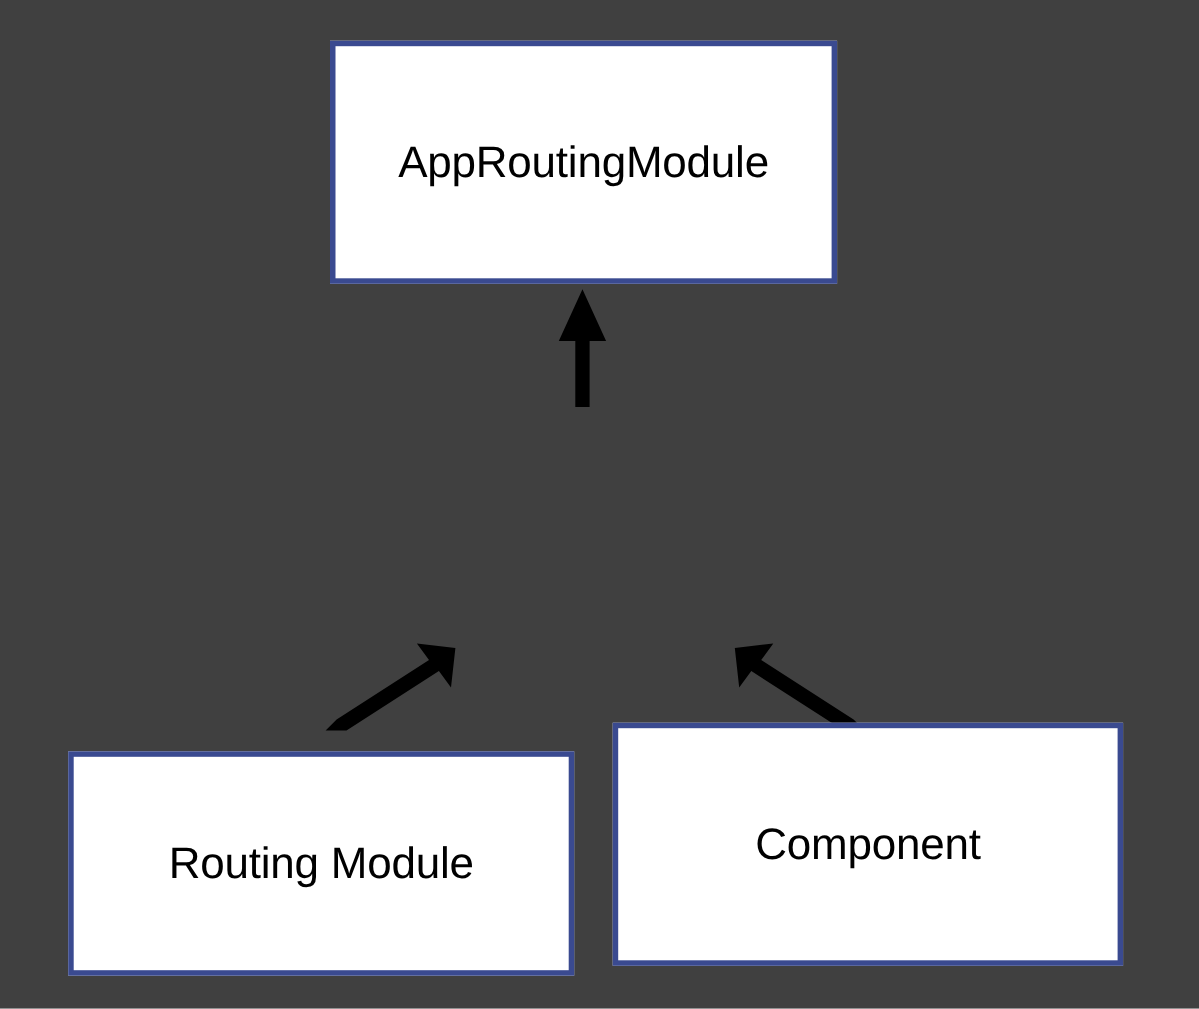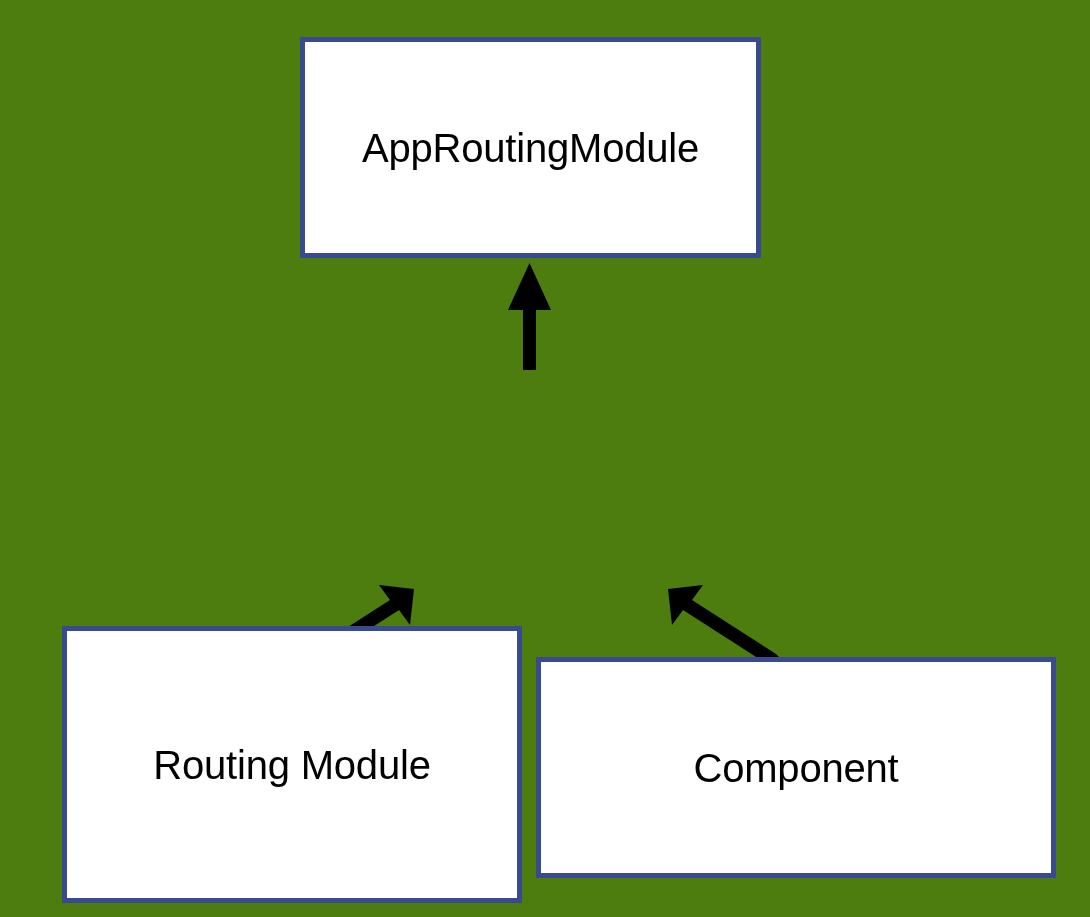--- a/index.html
+++ b/index.html
@@ -59,21 +59,21 @@
     left: 557px;  top: 657px; width: 460px; height: 221px;
   }
   .edge-arrow {
     fill: #000000;
     stroke: none;
   }
 </style>
 </head>
 <body>
 
-<div id="diagram-canvas" style="background: #4d7c0f;">
+<div id="diagram-canvas" style="background: #404040;">
 
   <svg id="diagram-svg" viewBox="0 0 1090 917" xmlns="http://www.w3.org/2000/svg">
 
     <g>
       <polygon class="edge-arrow" points="523,370 523,310 508,310 529.5,263 551,310 536,310 536,370" fill="#000000"></polygon>
     </g>
 
     <g>
       <polygon class="edge-arrow" points="296,664 306,654 390,600 379,585 414,589 410,625 399,610 315,664" fill="#000000"></polygon>
     </g>
@@ -81,21 +81,21 @@
     <g>
       <polygon class="edge-arrow" points="786,664 776,654 692,600 703,585 668,589 672,625 683,610 767,664" fill="#000000"></polygon>
     </g>
   </svg>
 
   <div class="node-box" id="node-app-routing-module" style="border-color: rgb(58, 74, 144); left: 300px; top: 37px; width: 461px; height: 221px; background: rgb(255, 255, 255);">
     <span class="node-label" style="color: rgb(0, 0, 0);">AppRoutingModule</span>
   </div>
 
 
-  <div class="node-box" id="node-routing-module" style="border-color: rgb(58, 74, 144); left: 62px; top: 626px; width: 460px; height: 277px; background: rgb(255, 255, 255);">
+  <div class="node-box" id="node-routing-module" style="border-color: rgb(58, 74, 144); left: 62px; top: 683px; width: 460px; height: 204px; background: rgb(255, 255, 255);">
     <span class="node-label" style="color: rgb(0, 0, 0);">Routing Module</span>
   </div>
 
-  <div class="node-box" id="node-component" style="border-color: rgb(58, 74, 144); left: 536px; top: 657px; width: 520px; height: 221px; background: rgb(255, 255, 255);">
+  <div class="node-box" id="node-component" style="border-color: rgb(58, 74, 144); left: 557px; top: 657px; width: 464px; height: 221px; background: rgb(255, 255, 255);">
     <span class="node-label" style="color: rgb(0, 0, 0);">Component</span>
   </div>
 
 </div>
 
 </body></html>

